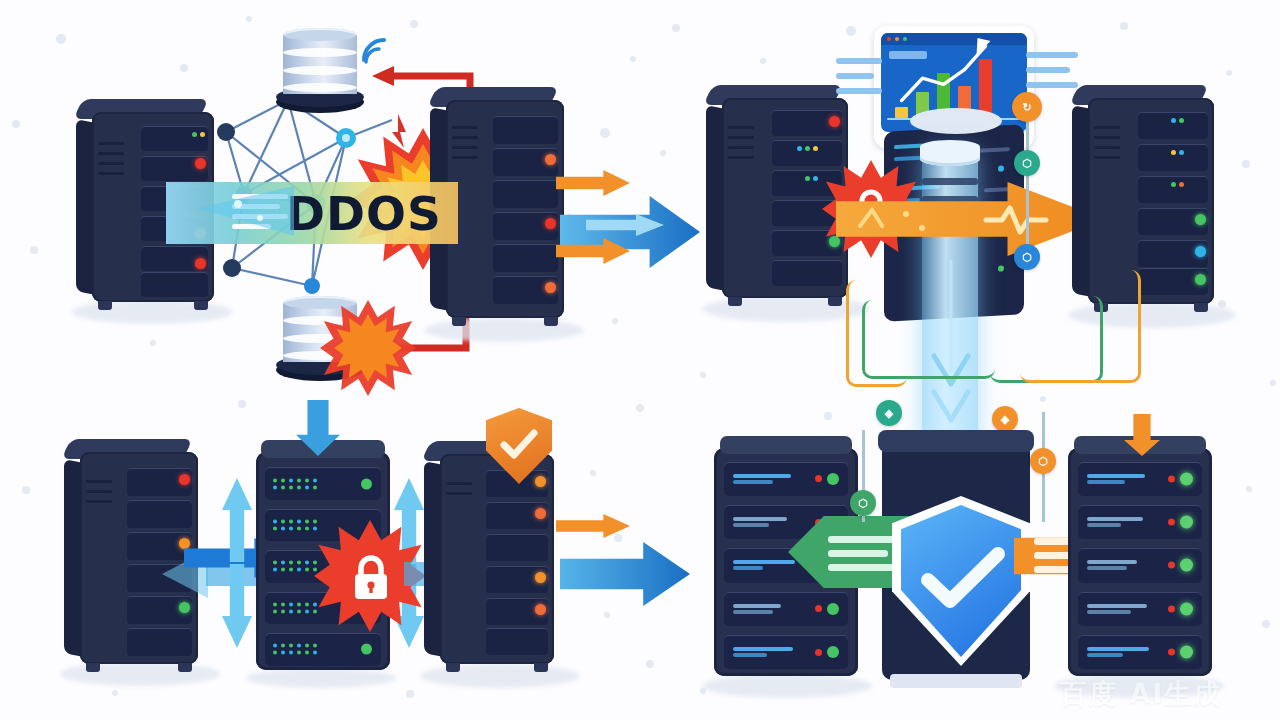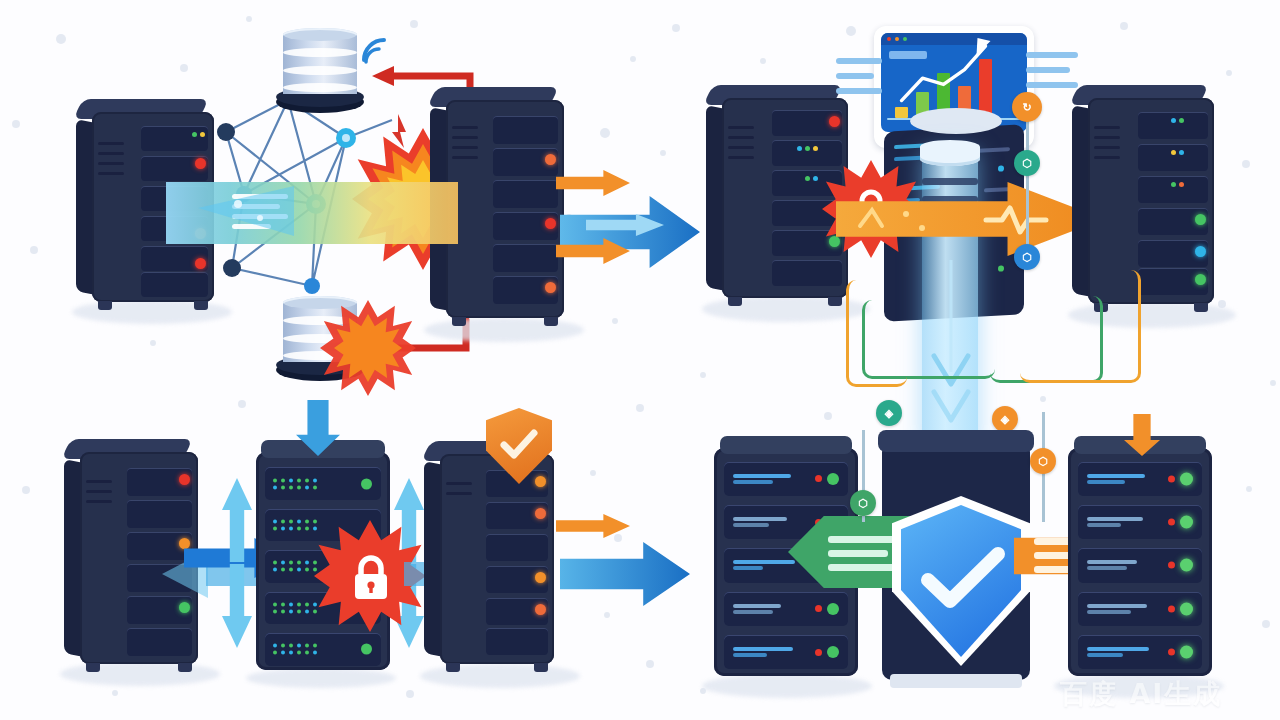--- a/index.html
+++ b/index.html
@@ -263,20 +263,21 @@
         <div class="foot" style="right:6px;"></div>
     </div>
 
     <div class="ddosband" style="left:166px;top:182px;width:292px;height:62px;"></div>
     <div class="bandlines" style="left:232px;top:194px;width:56px;">
       <i style="width:100%"></i>
         <i style="width:86%"></i>
         <i style="width:100%"></i>
         <i style="width:70%"></i>
     </div>
+    <div class="ddostxt" style="left:286px;top:186px;font-size:47px;line-height:56px;">DDOS</div>
 
     <svg class="abs" style="left:176px;top:178px;" width="120" height="70">
       <path d="M118,8 L22,30 L118,58 Z" fill="#5cc6f2" opacity=".55"></path>
       <circle cx="62" cy="26" r="4" fill="#e9f8ff" opacity=".9"></circle>
       <circle cx="84" cy="40" r="3" fill="#e9f8ff" opacity=".9"></circle>
     </svg>
 
     <div class="arrow ar-r" style="left:556px;top:170px;width:74px;height:26px;background:#f2902a;"></div>
     <div class="arrow ar-r" style="left:560px;top:196px;width:140px;height:72px;background:linear-gradient(90deg,#5fb9ea,#1a6fc4);"></div>
     <div class="arrow ar-r" style="left:586px;top:214px;width:78px;height:22px;background:#9fd9f5;"></div>

